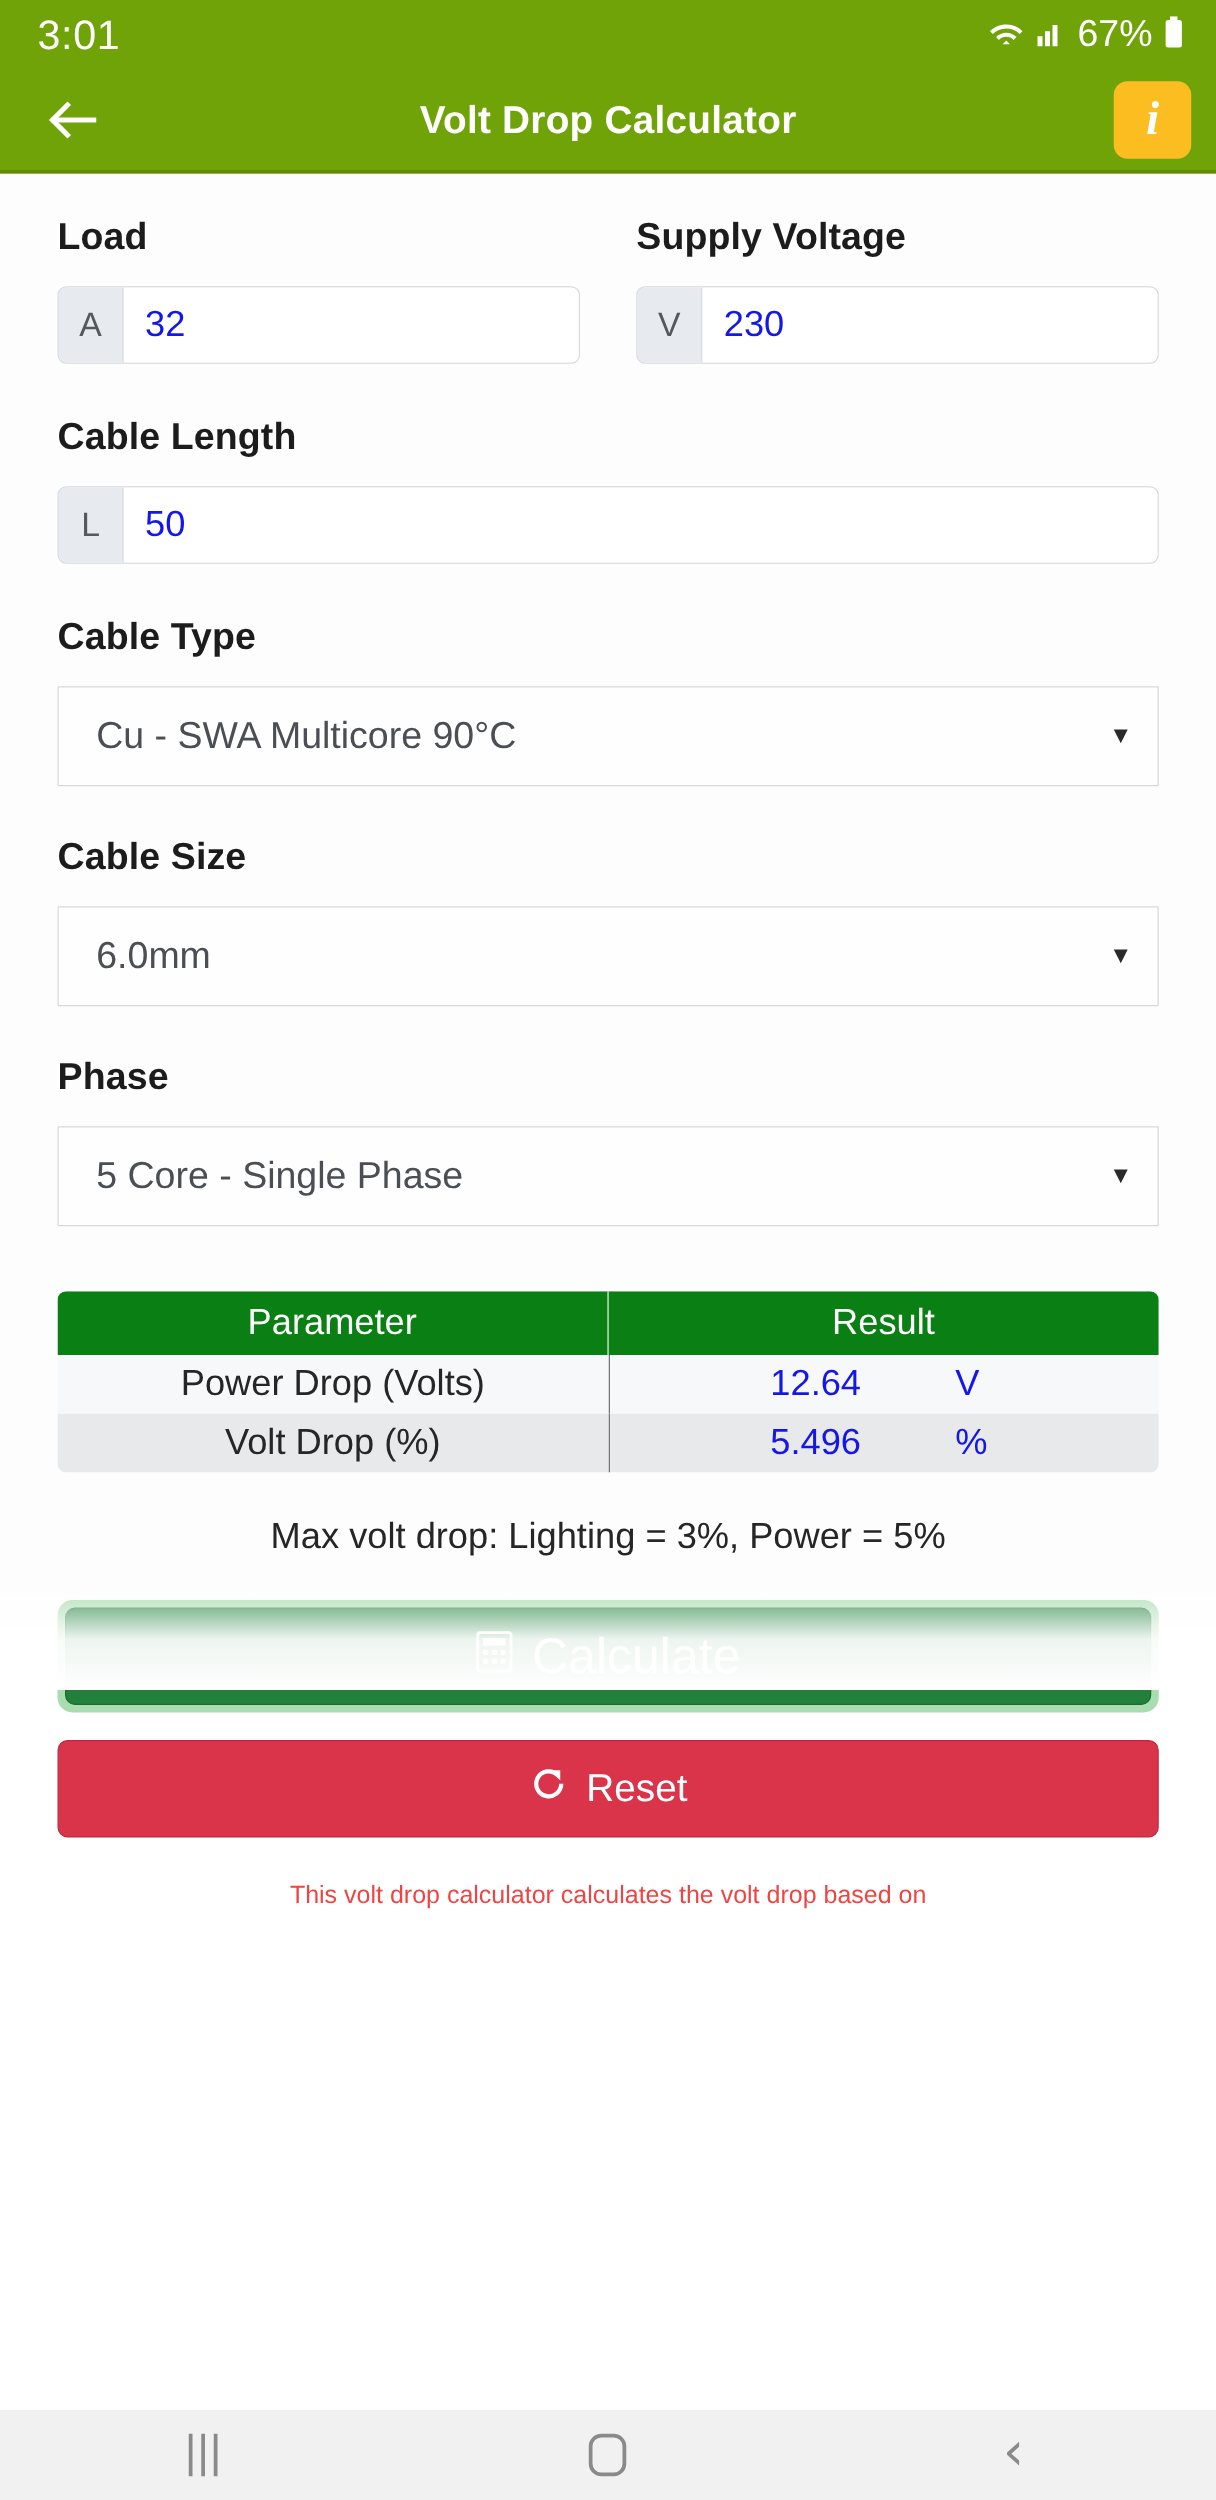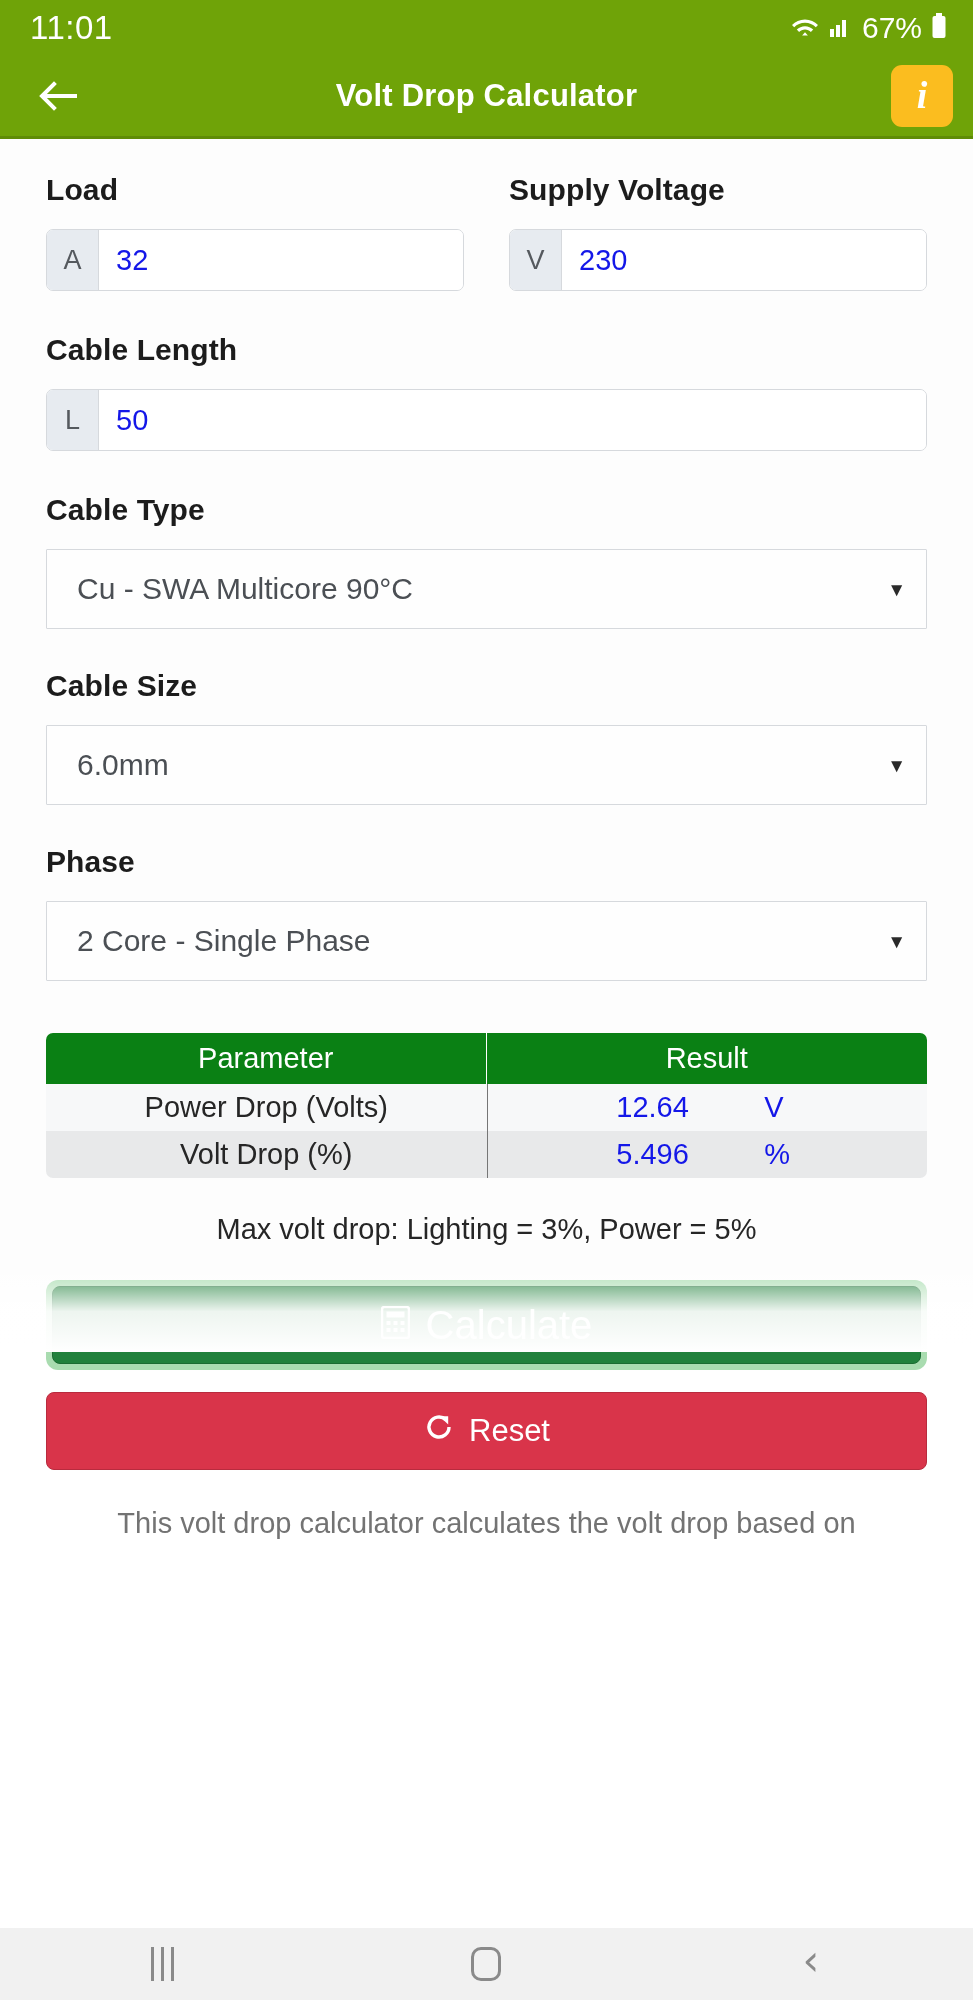--- a/index.html
+++ b/index.html
@@ -266,23 +266,23 @@
     align-items: center;
     justify-content: center;
     gap: 14px;
     font-size: 31px;
     color: #ffffff;
   }
 
   .desc {
     margin-top: 32px;
     text-align: center;
-    font-size: 29px;
+    font-size: 20px;
     line-height: 1.45;
-    color: #737373;
+    color: #ef4444;
     padding: 0 4px;
   }
   .fade-mask {
     position: absolute;
     left: 0; right: 0;
     bottom: 0;
     height: 90px;
     background: linear-gradient(to bottom, rgba(255,255,255,0) 0%, rgba(255,255,255,0.92) 55%, #ffffff 100%);
     pointer-events: none;
   }
@@ -327,21 +327,21 @@
     font-family: "DejaVu Sans", sans-serif;
     transform: translateY(-3px);
   }
 </style>
 </head>
 <body>
 
 <div class="screen">
 
   <div class="statusbar">
-    <div class="status-time">11:01</div>
+    <div class="status-time">3:01</div>
     <div class="status-right">
       <span class="icon-wifi">
         <svg width="30" height="24" viewBox="0 0 30 24">
           <path d="M15 5.5C9.8 5.5 5.3 7.6 2 10.9l2.2 2.3C7 10.5 10.8 8.8 15 8.8s8 1.7 10.8 4.4l2.2-2.3C24.7 7.6 20.2 5.5 15 5.5z" fill="#ffffff"></path>
           <path d="M15 12.2c-3.2 0-6.1 1.3-8.2 3.4l2.3 2.3c1.5-1.5 3.6-2.5 5.9-2.5s4.4 1 5.9 2.5l2.3-2.3c-2.1-2.1-5-3.4-8.2-3.4z" fill="#ffffff"></path>
           <path d="M15 18.3l-2.9 3.1h5.8z" fill="#ffffff"></path>
         </svg>
       </span>
       <span class="icon-signal">
         <svg width="24" height="24" viewBox="0 0 24 24">
@@ -429,21 +429,21 @@
         <span class="select-arrow">▼</span>
       </div>
     </div>
 
     <div style="height:40px"></div>
 
     <div>
       <div class="field-label">Phase</div>
       <div class="spacer-22"></div>
       <div class="select-box">
-        <span class="select-text">2 Core - Single Phase</span>
+        <span class="select-text">5 Core - Single Phase</span>
         <span class="select-arrow">▼</span>
       </div>
     </div>
 
     <div style="height:46px"></div>
 
     <table class="table">
       <thead>
         <tr>
           <th class="th-param">Parameter</th>

